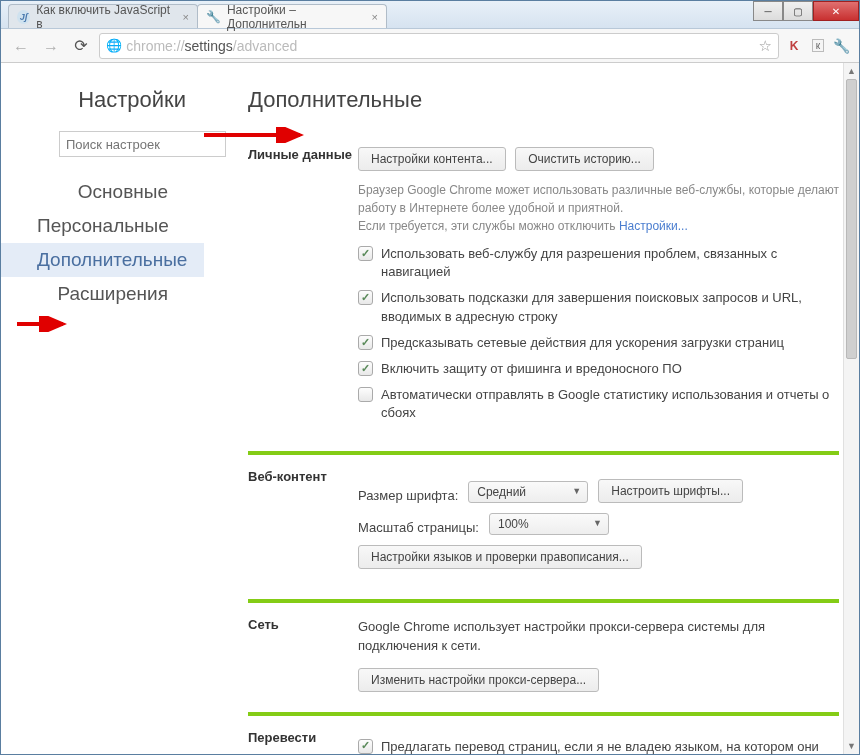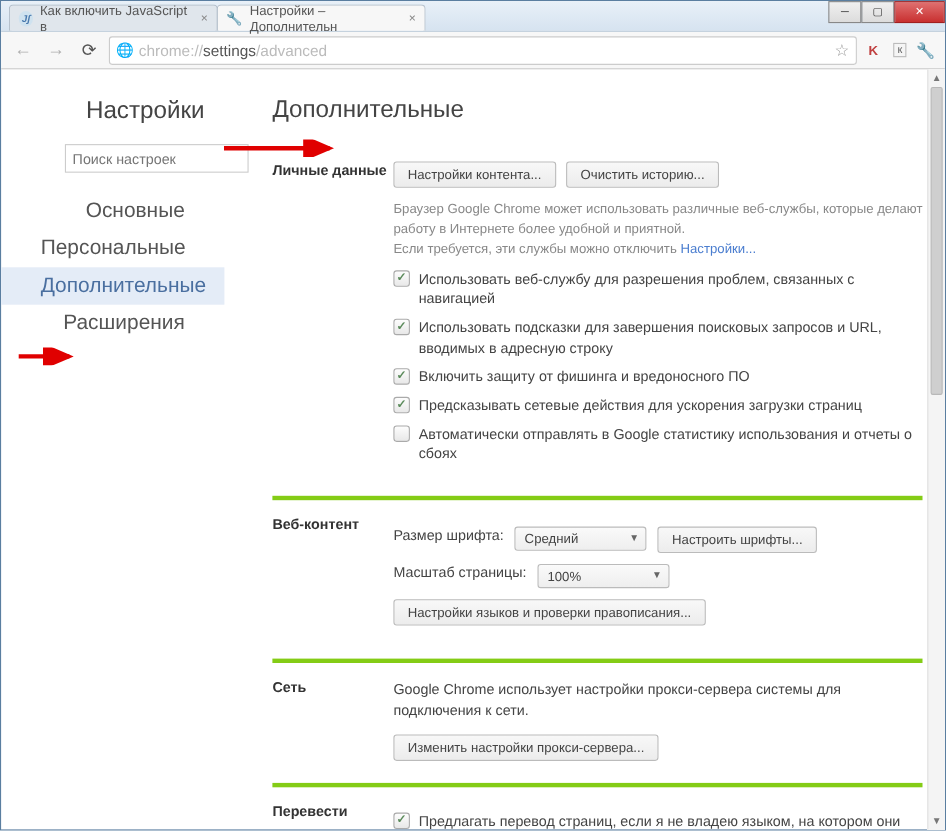--- a/index.html
+++ b/index.html
@@ -178,21 +178,21 @@
   .desc { color:#888; font-size:12px; margin: 10px 0; line-height:1.5;}
   .desc a { color:#4a7dcf; text-decoration:none;}
   .cb-row { display:flex; align-items:flex-start; gap:8px; margin:8px 0; line-height:1.4;}
   .cb {
     width:15px;height:15px;border:1px solid #aaa;border-radius:3px;
     background:linear-gradient(#fdfdfd,#e8e8e8);
     flex-shrink:0; margin-top:1px;
     display:flex;align-items:center;justify-content:center;
   }
   .cb.checked::after{content:"✓";color:#5a8a5a;font-size:11px;font-weight:bold;}
-  .field-row{display:flex;align-items:flex-start;gap:10px;margin:10px 0;}
+  .field-row{display:flex;align-items:flex-end;gap:10px;margin:10px 0;}
   .select {
     border:1px solid #bbb;border-radius:3px;background:linear-gradient(#fafafa,#eee);
     padding:3px 22px 3px 8px;font-size:12px;color:#444;position:relative;display:inline-block;min-width:120px;
   }
   .select::after{content:"▼";position:absolute;right:6px;top:4px;font-size:9px;color:#666;}
   
   .arrow {
     position:absolute;
     pointer-events:none;
   }
@@ -296,25 +296,25 @@
         <div class="cb-row">
           <span class="cb checked"></span>
           <span>Использовать веб-службу для разрешения проблем, связанных с навигацией</span>
         </div>
         <div class="cb-row">
           <span class="cb checked"></span>
           <span>Использовать подсказки для завершения поисковых запросов и URL, вводимых в адресную строку</span>
         </div>
         <div class="cb-row">
           <span class="cb checked"></span>
+          <span>Предсказывать сетевые действия для ускорения загрузки страниц</span>
+        </div>
+        <div class="cb-row">
+          <span class="cb checked"></span>
           <span>Включить защиту от фишинга и вредоносного ПО</span>
-        </div>
-        <div class="cb-row">
-          <span class="cb checked"></span>
-          <span>Предсказывать сетевые действия для ускорения загрузки страниц</span>
         </div>
         <div class="cb-row">
           <span class="cb"></span>
           <span>Автоматически отправлять в Google статистику использования и отчеты о сбоях</span>
         </div>
       </div>
     </div>
 
     <div class="section">
       <div class="section-label">Веб-контент</div>

